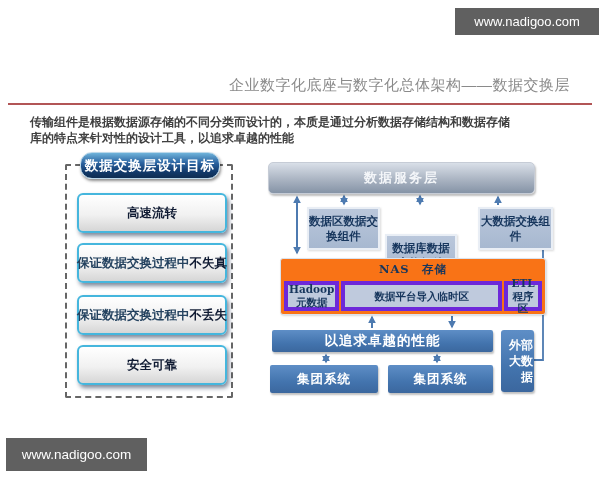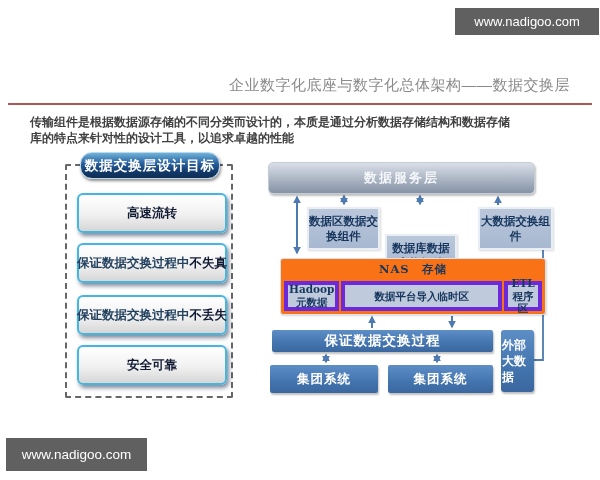--- a/index.html
+++ b/index.html
@@ -68,21 +68,21 @@
   .nas-cell{background:#bfcadd;border:4px solid #6d28d9;color:#17365d;
     font-size:10.5px;font-weight:bold;display:flex;align-items:center;justify-content:center;
     text-align:center;line-height:1.2;padding:0 1px;box-sizing:border-box;}
   #nas-cell-1{flex:0 0 51px;} #nas-cell-2{flex:1 1 auto;} #nas-cell-3{flex:0 0 72px;} #nas-cell-4{flex:0 0 38px;}
 
   .blue-box{background:linear-gradient(180deg,#5e8ec6 0%,#4374ae 60%,#3b679e 100%);
     color:#ffffff;font-weight:bold;display:flex;align-items:center;justify-content:center;
     box-shadow:1px 2px 2px rgba(0,0,0,.25);border-radius:2px;}
   #push-platform{left:272px;top:330px;width:221px;height:22px;font-size:13.5px;letter-spacing:1px;}
   #external-box{left:501px;top:330px;width:33px;height:62px;font-size:12px;
-    text-align:left;line-height:1.35;border-radius:3px;padding:1px;box-sizing:border-box;
+    text-align:right;line-height:1.35;border-radius:3px;padding:1px;box-sizing:border-box;
     word-break:break-all;}
   #group-1{left:270px;top:365px;width:108px;height:28px;font-size:12.5px;letter-spacing:1px;}
   #group-2{left:388px;top:365px;width:105px;height:28px;font-size:12.5px;letter-spacing:1px;}
 
   #arrows{left:0;top:0;width:600px;height:480px;pointer-events:none;}
 </style>
 </head>
 <body>
 
 <div id="badge-top" class="abs badge">www.nadigoo.com</div>
@@ -142,16 +142,16 @@
 
 <div id="nas" class="abs">
   <div id="nas-title">NAS　存储</div>
   <div id="nas-cells">
     <div id="nas-cell-1" class="nas-cell">Hadoop元数据</div>
     <div id="nas-cell-2" class="nas-cell">数据平台导入临时区</div>
     <div id="nas-cell-4" class="nas-cell">ETL程序区</div>
   </div>
 </div>
 
-<div id="push-platform" class="abs blue-box">保证数据交换过程</div>
+<div id="push-platform" class="abs blue-box">以追求卓越的性能</div>
 <div id="external-box" class="abs blue-box">外部大数据</div>
 <div id="group-1" class="abs blue-box">集团系统</div>
 <div id="group-2" class="abs blue-box">集团系统</div>
 
 </body></html>

